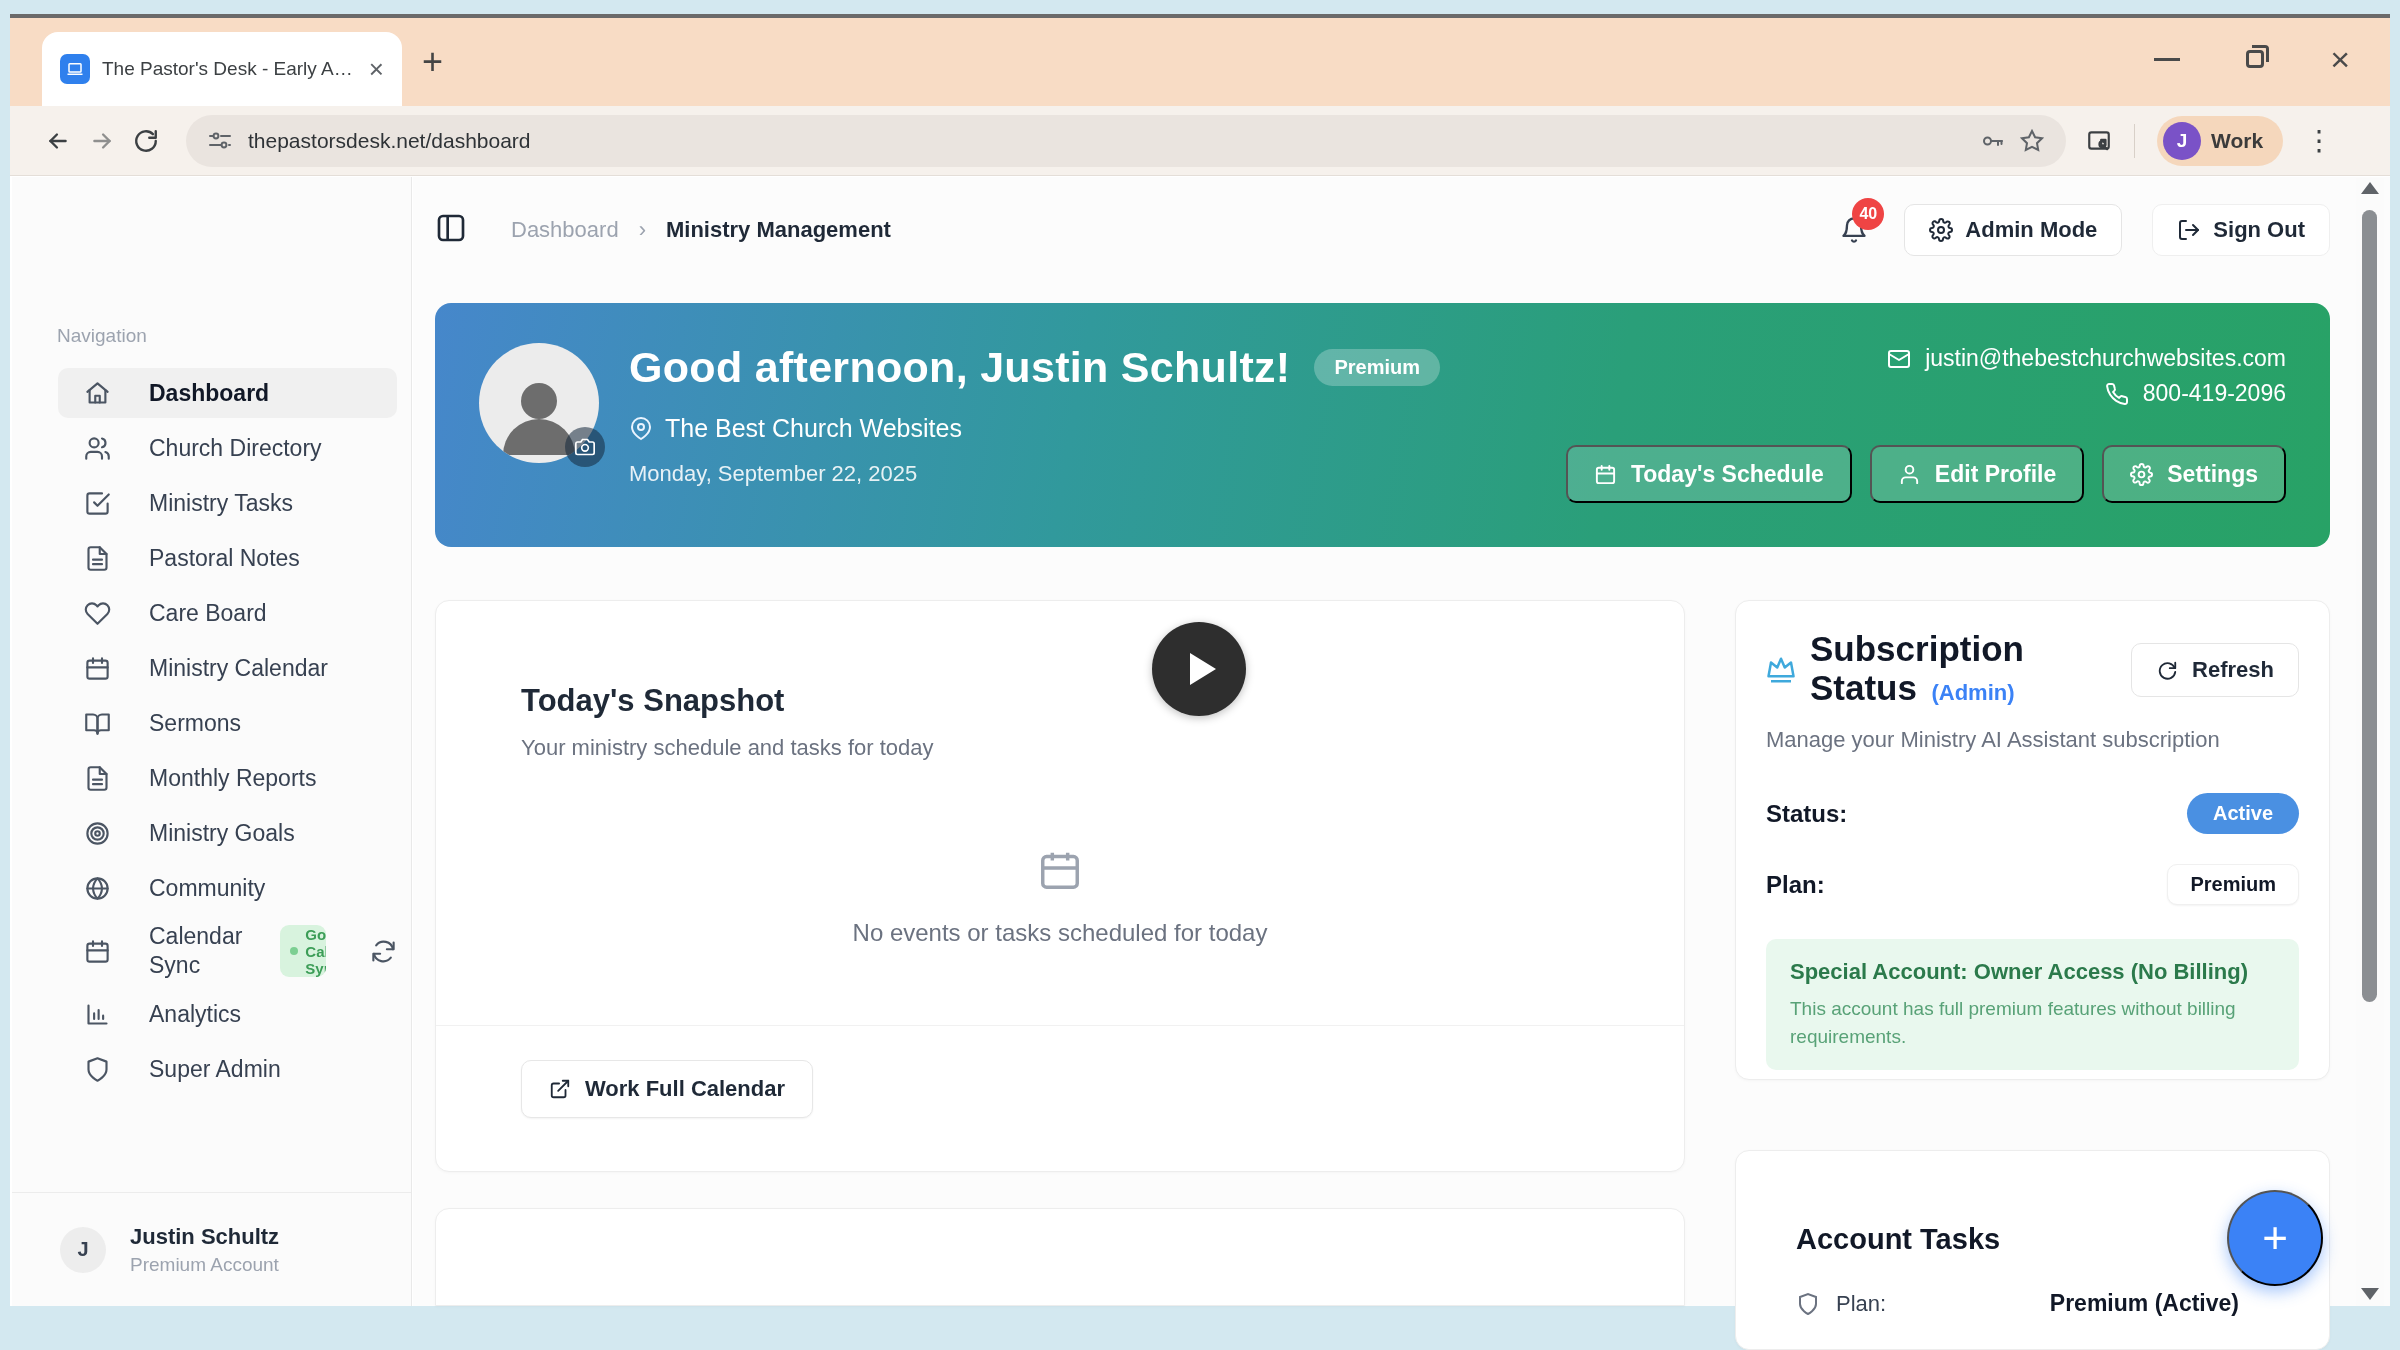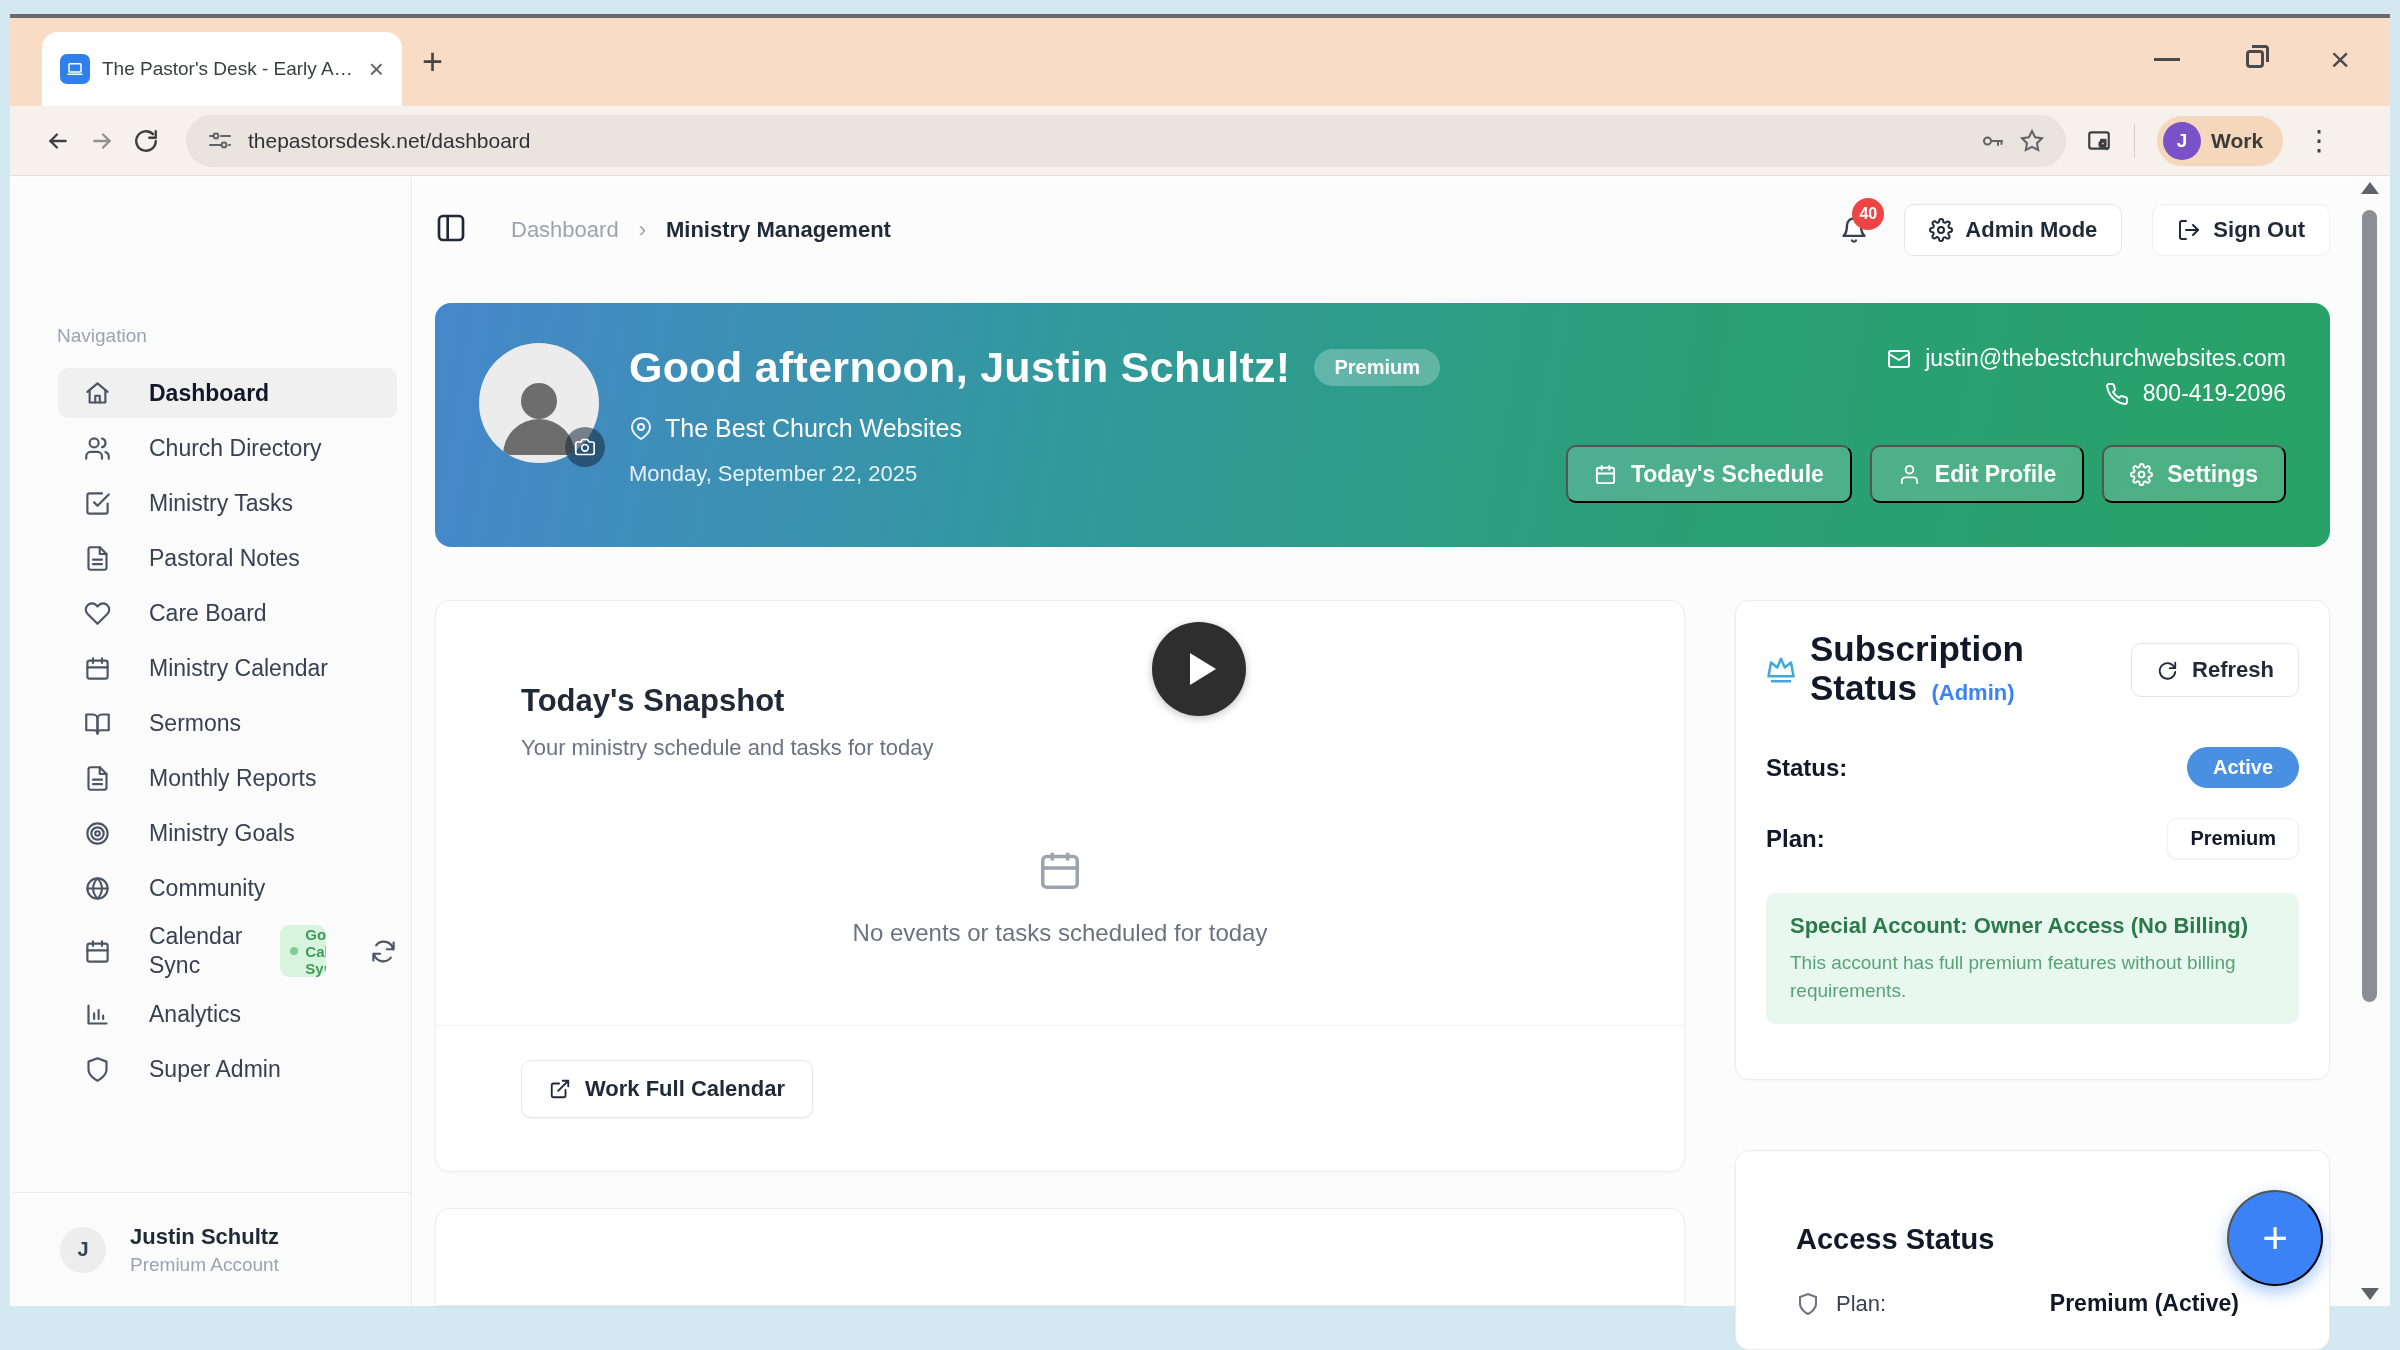--- a/index.html
+++ b/index.html
@@ -543,36 +543,37 @@
         <span class="admin-tag">(Admin)</span>
       </span>
       <button class="refresh-btn">
         <svg viewBox="0 0 24 24">
             <path d="M21 4v6h-6"></path>
             <path d="M20.5 10a8.5 8.5 0 1 0 .5 4"></path>
           </svg>
         <span>Refresh</span>
       </button>
     </div>
+    <p class="sub-sub">Manage your Ministry AI Assistant subscription</p>
     <div class="sub-row">
       <span class="sub-row-label">Status:</span>
       <span class="pill-active">Active</span>
     </div>
     <div class="sub-row">
       <span class="sub-row-label">Plan:</span>
       <span class="pill-premium">Premium</span>
     </div>
     <div class="special-box">
       <div class="special-title">Special Account: Owner Access (No Billing)</div>
       <div class="special-desc">This account has full premium features without billing requirements.</div>
     </div>
   </section>
 
   <section class="card account-card">
-    <h3 class="account-title">Access Status</h3>
+    <h3 class="account-title">Account Tasks</h3>
     <div class="account-row">
       <svg viewBox="0 0 24 24">
           <path d="M12 22s8-4 8-10V5l-8-3-8 3v7c0 6 8 10 8 10z"></path>
         </svg>
       <span class="account-plan-label">Plan:</span>
       <span class="account-plan-value">Premium (Active)</span>
     </div>
   </section>
 
   <button class="fab">+</button>

